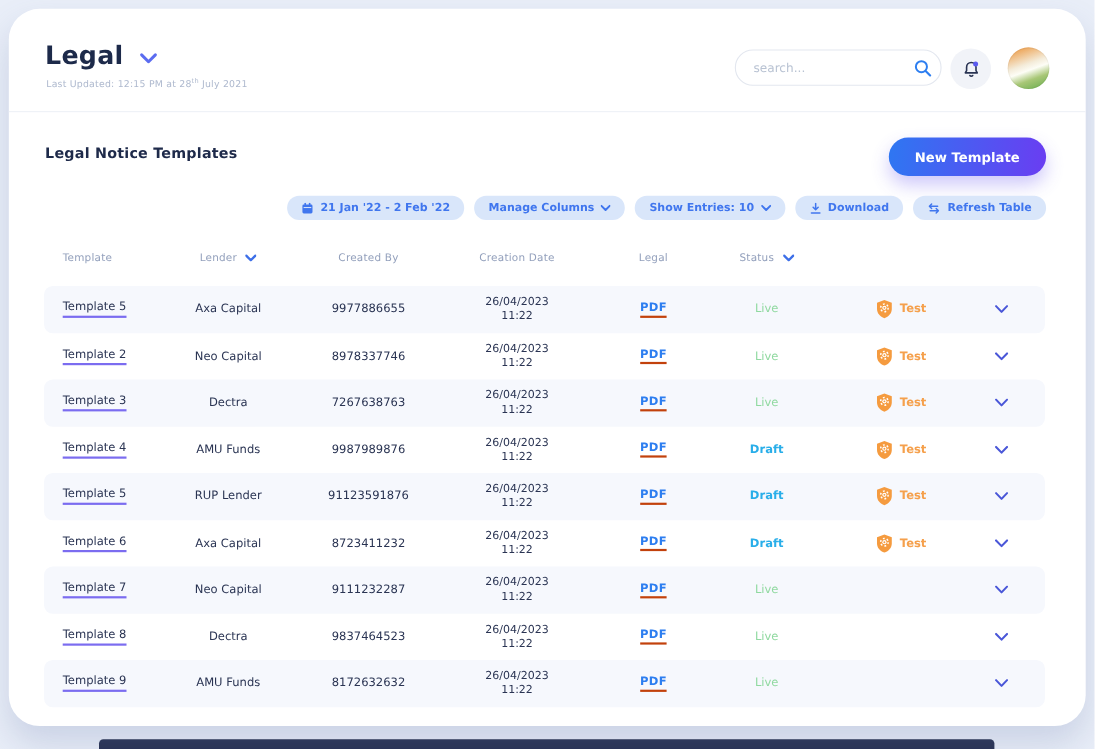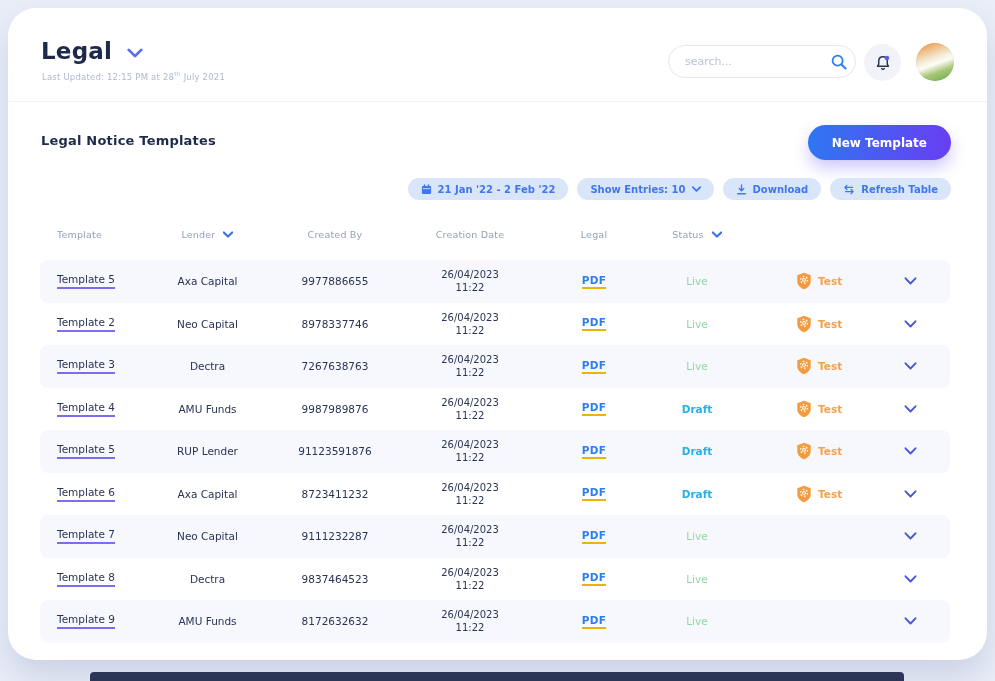--- a/index.html
+++ b/index.html
@@ -92,21 +92,21 @@
   .col-test     { width: 124px; justify-content: flex-start; padding-left: 50px; }
   .col-chevron  { width: 80px; }
   .cell-text { font-size: 10.5px; font-weight: 500; color: #2a3453; }
   .template-link {
     font-size: 10.5px; font-weight: 500; color: #2a3453; text-decoration: none;
     border-bottom: 2px solid #7b6cf0; padding-bottom: 2px; cursor: pointer;
   }
   .date-cell { text-align: center; font-size: 10px; line-height: 1.3; color: #2a3453; font-weight: 500; }
   .pdf-link {
     font-size: 10.5px; font-weight: 600; color: #2d7ef0; text-decoration: none;
-    border-bottom: 2px solid #eab308; padding-bottom: 1px; letter-spacing: 0.3px; cursor: pointer;
+    border-bottom: 2px solid #c2410c; padding-bottom: 1px; letter-spacing: 0.3px; cursor: pointer;
   }
   .status-live  { color: #90d9a0; font-weight: 500; font-size: 10.5px; }
   .status-draft { color: #29aee9; font-weight: 700; font-size: 10.5px; }
   .test-badge { display: flex; align-items: center; gap: 6px; color: #f5a04c; font-weight: 600; font-size: 10.5px; }
   .row-chevron { color: #4a57d8; cursor: pointer; display: flex; }
   .sort-chevron { color: #3d6fe8; display: flex; margin-left: 8px; cursor: pointer; }
 </style>
 </head>
 <body>
 
@@ -152,20 +152,28 @@
   <button class="pill">
     <span style="display:flex">
       <svg width="11" height="11" viewBox="0 0 12 12">
           <rect x="1" y="2.2" width="10" height="8.8" rx="1.4" fill="currentColor"></rect>
           <rect x="3" y="0.4" width="1.6" height="3.2" rx="0.8" fill="currentColor"></rect>
           <rect x="7.4" y="0.4" width="1.6" height="3.2" rx="0.8" fill="currentColor"></rect>
           <rect x="2.2" y="4.6" width="7.6" height="1" fill="#d9e6fa"></rect>
         </svg>
     </span>
     <span>21 Jan '22 - 2 Feb '22</span>
+  </button>
+  <button class="pill">
+    <span>Manage Columns</span>
+    <span style="display:flex">
+      <svg width="9" height="6" viewBox="0 0 12 8">
+          <path d="M1 1.5 L6 6.5 L11 1.5" fill="none" stroke="currentColor" stroke-width="2.4" stroke-linecap="round" stroke-linejoin="round"></path>
+        </svg>
+    </span>
   </button>
   <button class="pill">
     <span>Show Entries: 10</span>
     <span style="display:flex">
       <svg width="9" height="6" viewBox="0 0 12 8">
           <path d="M1 1.5 L6 6.5 L11 1.5" fill="none" stroke="currentColor" stroke-width="2.4" stroke-linecap="round" stroke-linejoin="round"></path>
         </svg>
     </span>
   </button>
   <button class="pill">

